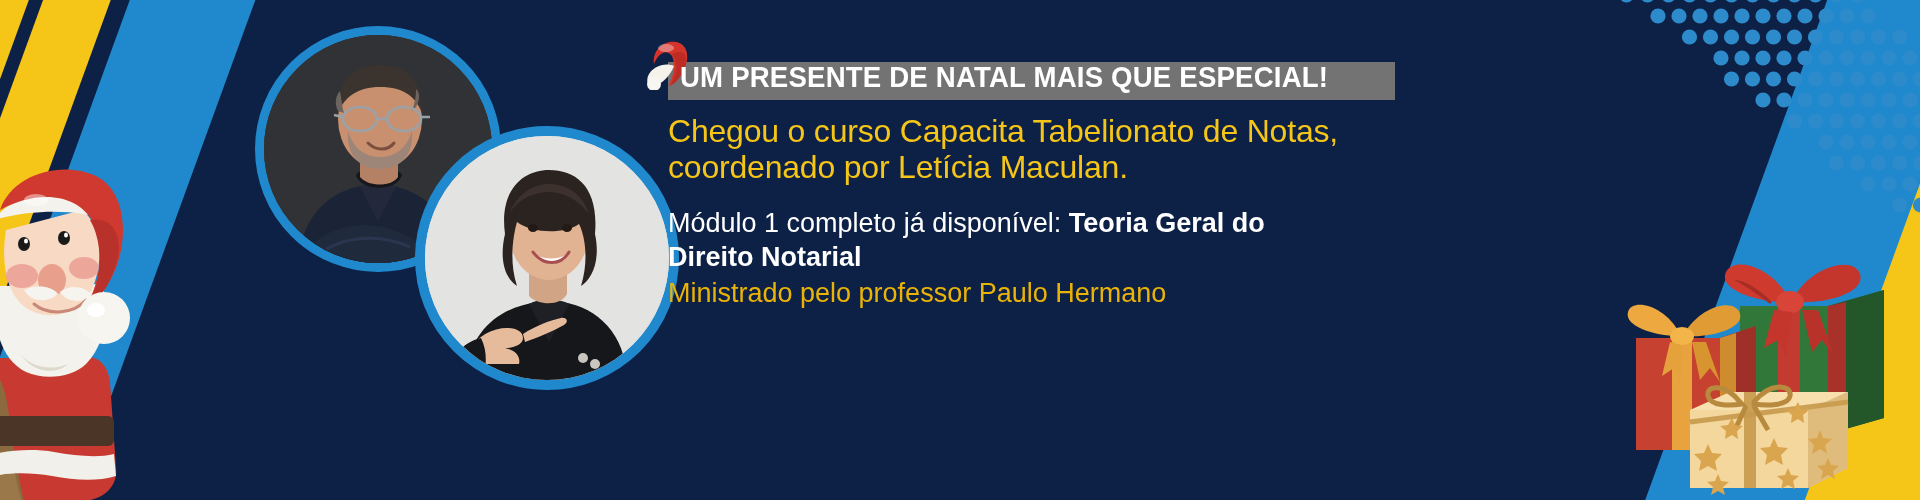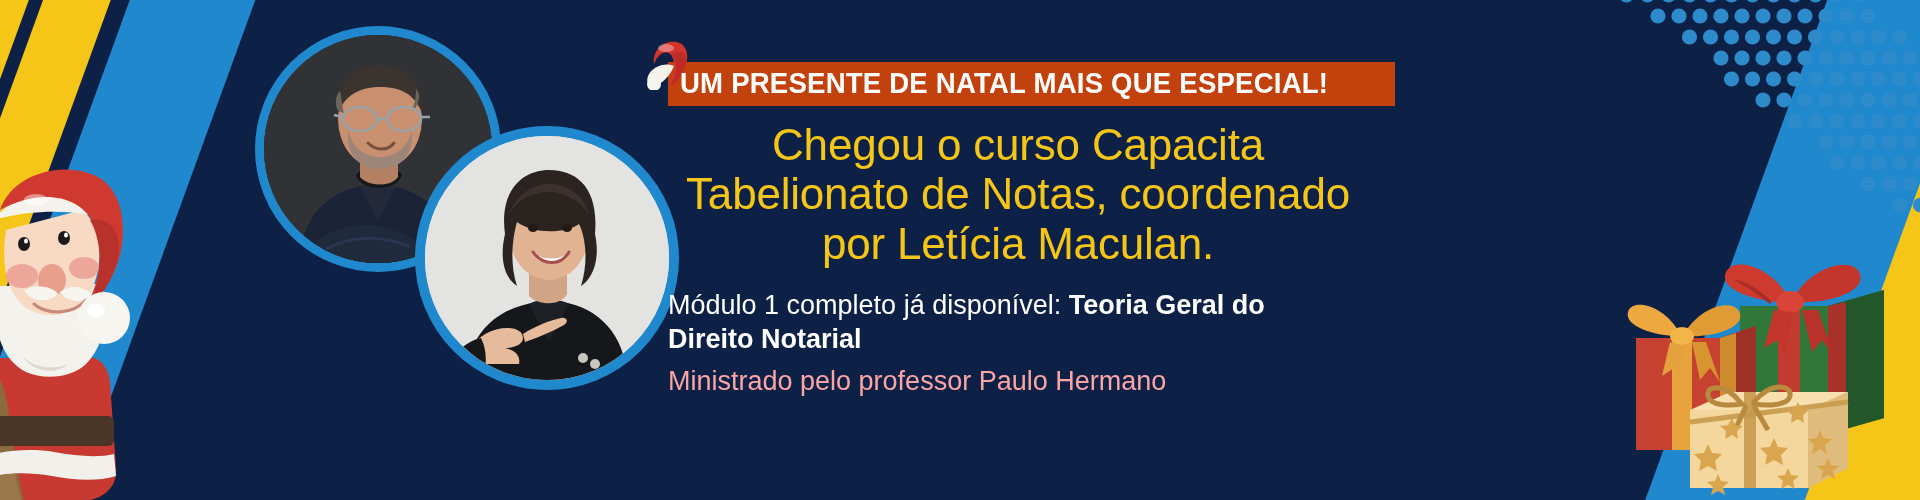--- a/index.html
+++ b/index.html
@@ -26,35 +26,35 @@
   #gifts{position:absolute;right:8px;bottom:-6px;width:290px;height:300px;}
 
   
   #portraits{position:absolute;left:250px;top:14px;width:410px;height:370px;}
   .pcircle{position:absolute;border-radius:50%;overflow:hidden;}
   #p1{left:5px;top:12px;width:228px;height:228px;border:9px solid #2089ce;background:#33363b;}
   #p2{left:165px;top:112px;width:244px;height:244px;border:10px solid #2089ce;background:#e2e2e0;}
 
   
   #content{position:absolute;left:668px;top:62px;width:760px;}
-  #headline-badge{display:inline-block;background:#c2410c;padding:6px 10px 8px 12px;position:relative;}
+  #headline-badge{display:inline-block;background:#737373;padding:0 10px 8px 12px;position:relative;}
   #headline-text{
     color:#fff;font-weight:bold;font-size:30px;letter-spacing:0.2px;
     font-family:"Liberation Sans", sans-serif;
     line-height:1; white-space:nowrap; display:block;
     transform:scaleX(0.92);transform-origin:left center;
   }
   #santa-hat{position:absolute;left:-24px;top:-24px;width:46px;height:52px;}
   #subhead{
-    color:#f5c518;font-size:44px;line-height:1.12;margin-top:14px;
-    font-weight:400;max-width:700px;letter-spacing:-0.2px;text-align:center;
+    color:#f5c518;font-size:32px;line-height:1.12;margin-top:14px;
+    font-weight:400;max-width:700px;letter-spacing:-0.2px;
   }
   #body-text{color:#ffffff;font-size:27px;line-height:1.26;margin-top:20px;max-width:660px;}
   #body-text b{font-weight:bold;}
-  #prof-line{color:#fca5a5;font-size:27px;line-height:1.26;margin-top:8px;}
+  #prof-line{color:#eab308;font-size:27px;line-height:1.26;margin-top:2px;}
 </style>
 </head>
 <body>
 
 <div id="banner">
 
   <div id="left-decor">
 
     <div class="stripe" style="left:8px;width:26px;"></div>
     <div class="stripe" style="left:50px;width:28px;"></div>

